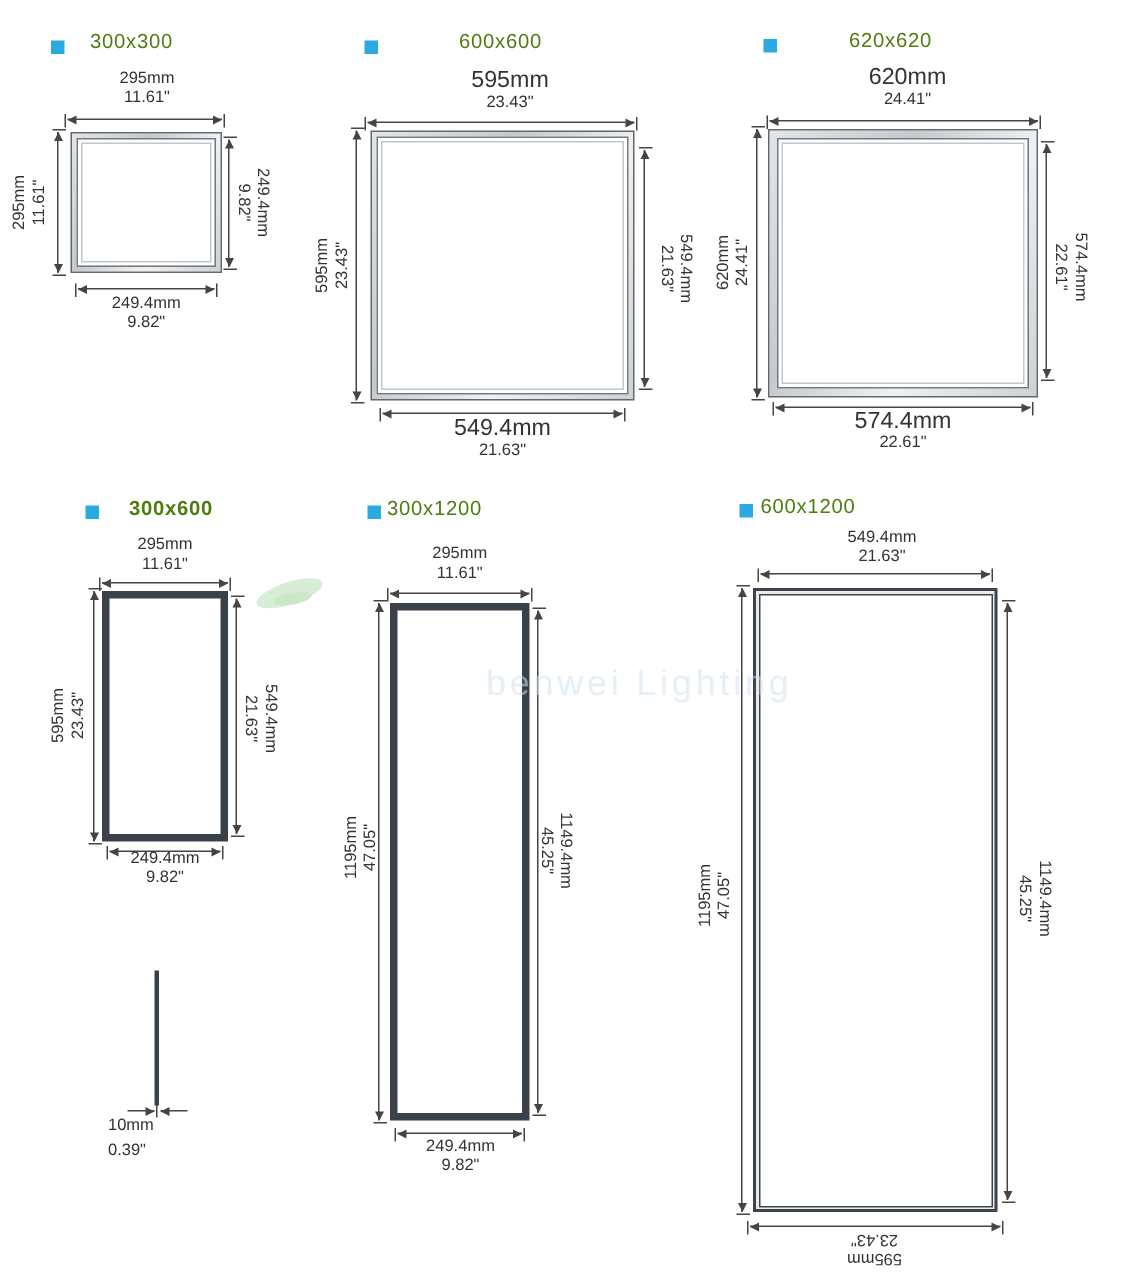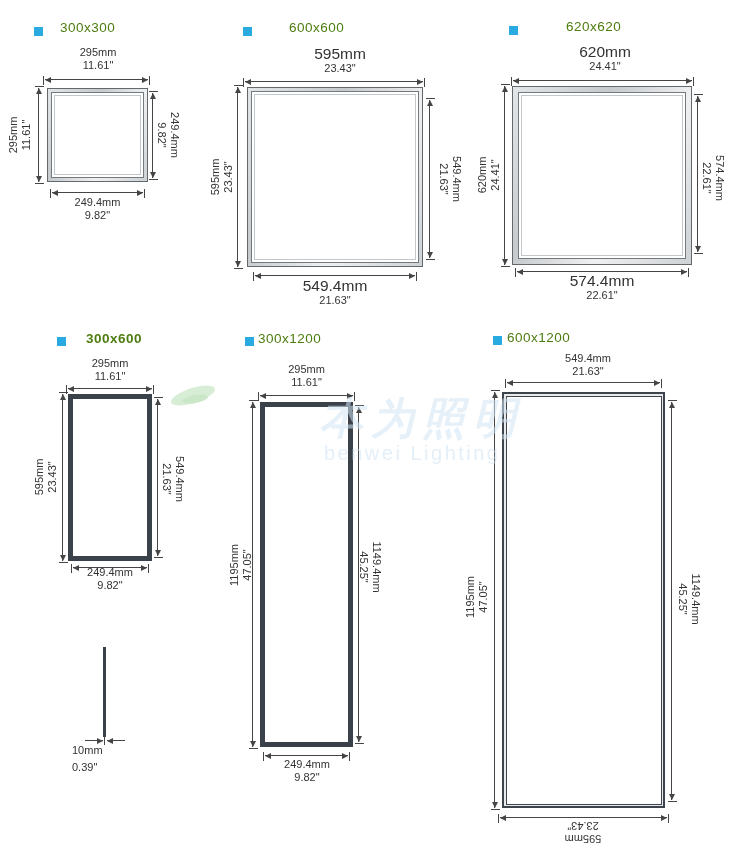--- a/index.html
+++ b/index.html
@@ -50,21 +50,21 @@
   
   .wm{position:absolute;left:148px;top:382px;width:390px;height:95px;opacity:.55;pointer-events:none;z-index:40;}
   .wm-logo{position:absolute;left:8px;top:-4px;font-size:80px;line-height:80px;font-weight:bold;
       font-style:italic;letter-spacing:-6px;color:#d6e6f4;}
   .wm-leaf{position:absolute;left:22px;top:6px;width:46px;height:15px;border-radius:50% 50% 50% 50%;
       background:#b9e0b4;transform:rotate(-18deg);}
   .wm-leaf2{position:absolute;left:34px;top:13px;width:26px;height:8px;border-radius:50%;
       background:#9fd69a;transform:rotate(-10deg);}
   .wm-cjk{position:absolute;left:172px;top:14px;font-size:43px;line-height:44px;font-weight:bold;
       letter-spacing:8px;color:#d2e4f4;font-style:italic;}
-  .wm-sub{position:absolute;left:176px;top:60px;font-size:20px;letter-spacing:2.5px;color:#cfe2f2;}
+  .wm-sub{position:absolute;left:176px;top:60px;font-size:24px;letter-spacing:2.5px;color:#cfe2f2;}
 </style>
 </head>
 <body>
 
 <div class="canvas">
 
   <div class="grp">
     <span class="bullet" style="left:34px;top:27px;"></span>
     <span class="plabel" style="left:60px;top:20px;">300x300</span>
     <div class="abs tc" style="left:52px;top:46px;width:92px;">
@@ -99,21 +99,21 @@
         <i class="tk b"></i>
       </div>
     <div class="abs tc" style="left:52px;top:196px;width:91px;">
       <span class="blk">249.4mm</span>
       <span class="blk">9.82"</span>
     </div>
   </div>
 
   <div class="grp">
     <span class="bullet" style="left:243px;top:27px;"></span>
-    <span class="plabel" style="left:289px;top:20px;text-align:right;">600x600</span>
+    <span class="plabel" style="left:306px;top:20px;text-align:right;">600x600</span>
     <div class="abs tc" style="left:290px;top:45px;width:100px;">
       <span class="blk lg">595mm</span>
       <span class="blk">23.43"</span>
     </div>
     <div class="hdim" style="left:245px;top:81px;width:178px;">
         <i class="tk a"></i>
         <i class="tk b"></i>
       </div>
     <div class="fm" style="left:247px;top:87px;width:176px;height:180px;">
         <i></i>
@@ -307,17 +307,16 @@
     <div class="hdim noR" style="left:107px;top:740px;width:18px;"></div>
     <div class="abs" style="left:72px;top:744px;">
       <span class="blk">10mm</span>
       <span class="blk" style="margin-top:4px;">0.39"</span>
     </div>
   </div>
 
   <div class="wm">
     <span class="wm-leaf"></span>
     <span class="wm-leaf2"></span>
-    <span class="wm-cjk">本为照明</span>
     <span class="wm-sub">benwei Lighting</span>
   </div>
 
 </div>
 
 </body></html>

